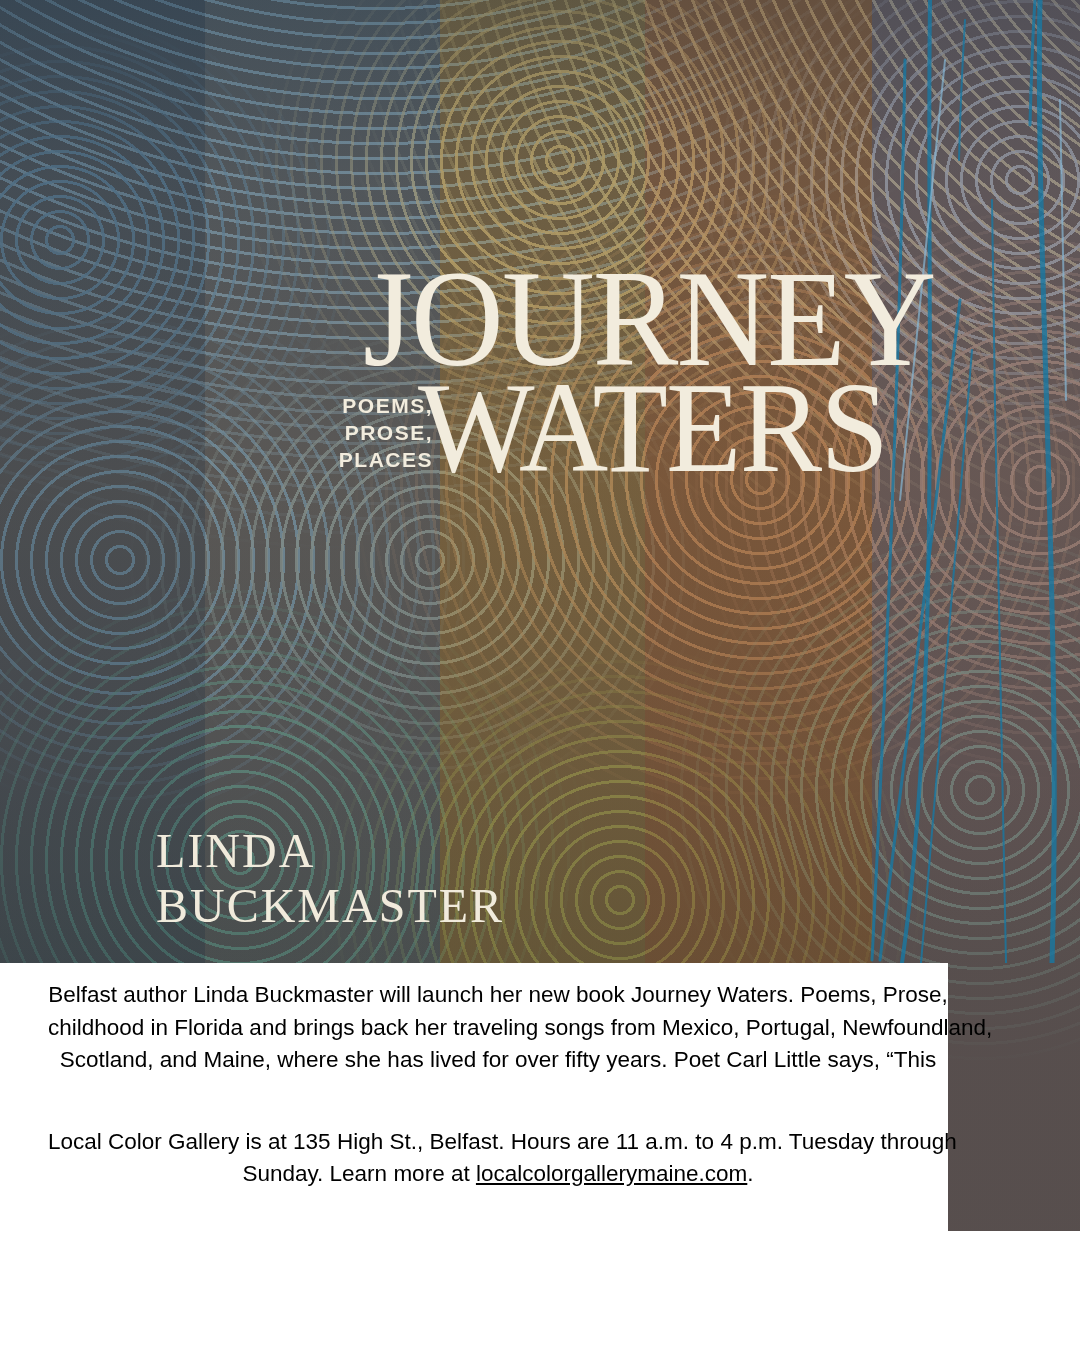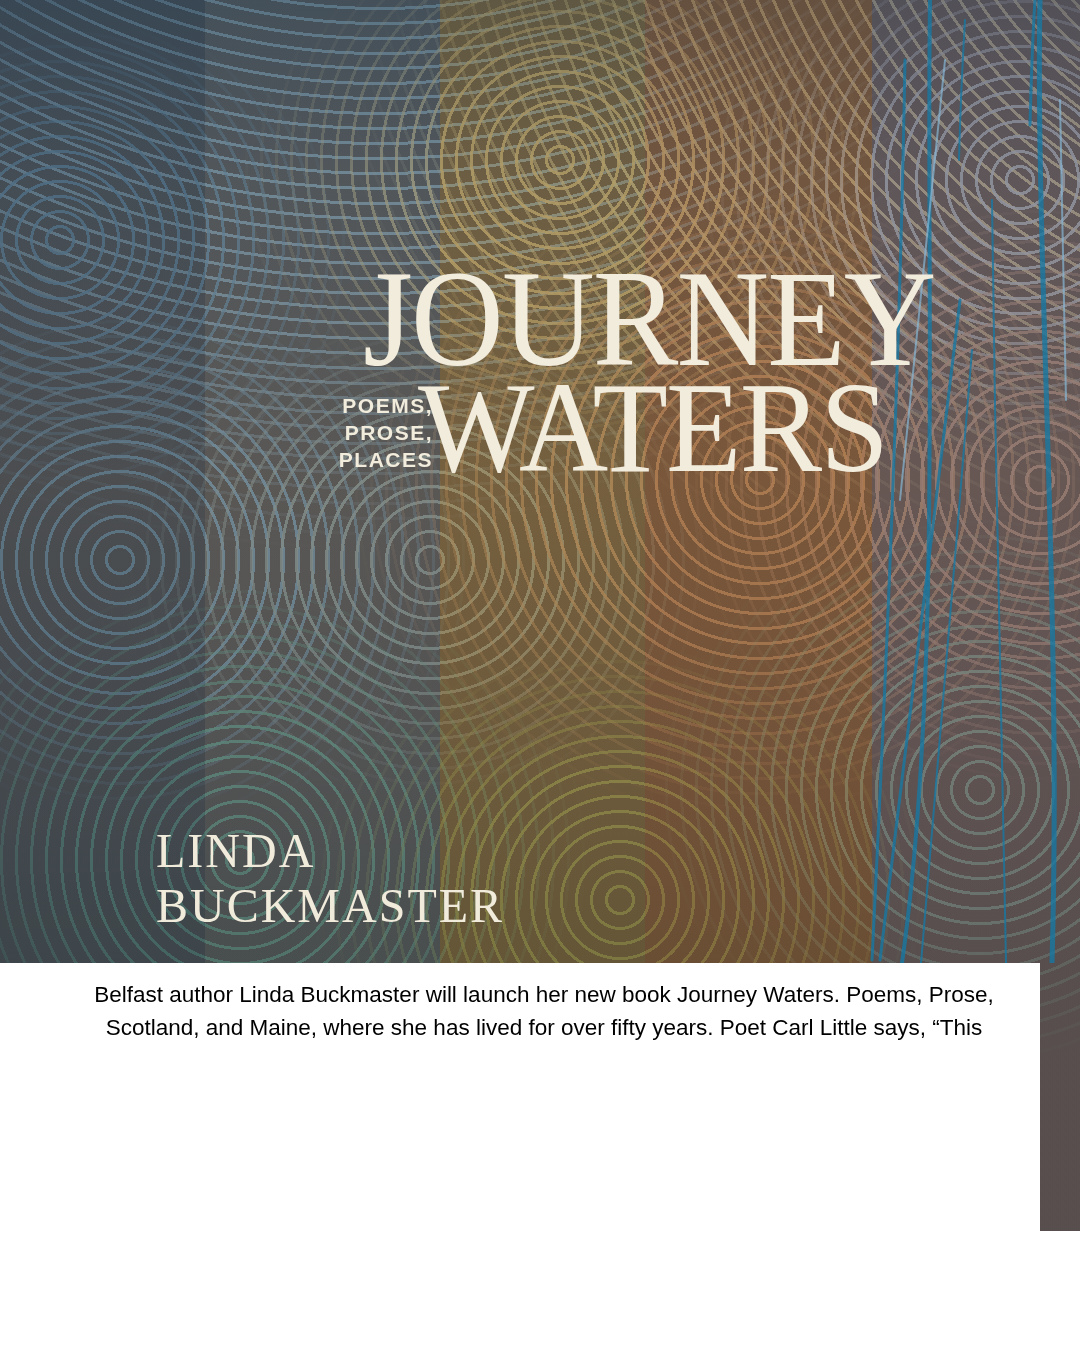--- a/index.html
+++ b/index.html
@@ -38,21 +38,21 @@
   .t1{left:363px;top:250px;font-size:138px;letter-spacing:-2px;transform:scaleX(.93);}
   .t2{left:418px;top:362px;font-size:130px;letter-spacing:-2px;transform:scaleX(.95);}
   .subtitle{position:absolute;left:215px;top:392px;width:218px;text-align:right;
             color:var(--subtitle_color,#f2ecdd);font-weight:bold;font-size:21px;
             line-height:27px;letter-spacing:1.5px;}
   .subtitle span{display:block;}
   .author{position:absolute;left:156px;top:823px;color:var(--author_color,#f1ebdc);
           font-family:"Liberation Serif",serif;font-size:48px;line-height:55px;letter-spacing:2px;white-space:nowrap;}
 
   
-  .caption{position:absolute;left:0;top:963px;width:1040px;height:387px;background:#ffffff;
+  .caption{position:absolute;left:0;top:963px;width:948px;height:387px;background:#ffffff;
            color:var(--body_text_color,#000);font-size:22.5px;line-height:32.5px;
            text-align:center;padding-top:16px;box-sizing:border-box;padding-left:48px;}
   .caption p{margin:0;}
   .caption p.p2{margin-top:49px;}
   .ln{display:block;white-space:nowrap;}
   a.weblink{color:var(--body_text_color,#000);text-decoration:underline;cursor:pointer;}
 </style>
 </head>
 <body>
 
@@ -97,17 +97,24 @@
     </div>
     <div class="author">
       <div>LINDA</div>
       <div>BUCKMASTER</div>
     </div>
   </div>
 
   <div class="caption">
     <p class="p1">
       <span class="ln">Belfast author Linda Buckmaster will launch her new book Journey Waters. Poems, Prose,</span>
+      <span class="ln">childhood in Florida and brings back her traveling songs from Mexico, Portugal, Newfoundland,</span>
       <span class="ln">Scotland, and Maine, where she has lived for over fifty years. Poet Carl Little says, “This</span>
+    </p>
+    <p class="p2">
+      <span class="ln">Local Color Gallery is at 135 High St., Belfast. Hours are 11 a.m. to 4 p.m. Tuesday through</span>
+      <span class="ln">
+        <span>Sunday. Learn more at </span><a class="weblink">localcolorgallerymaine.com</a><span>.</span>
+      </span>
     </p>
   </div>
 
 </div>
 
 </body></html>

